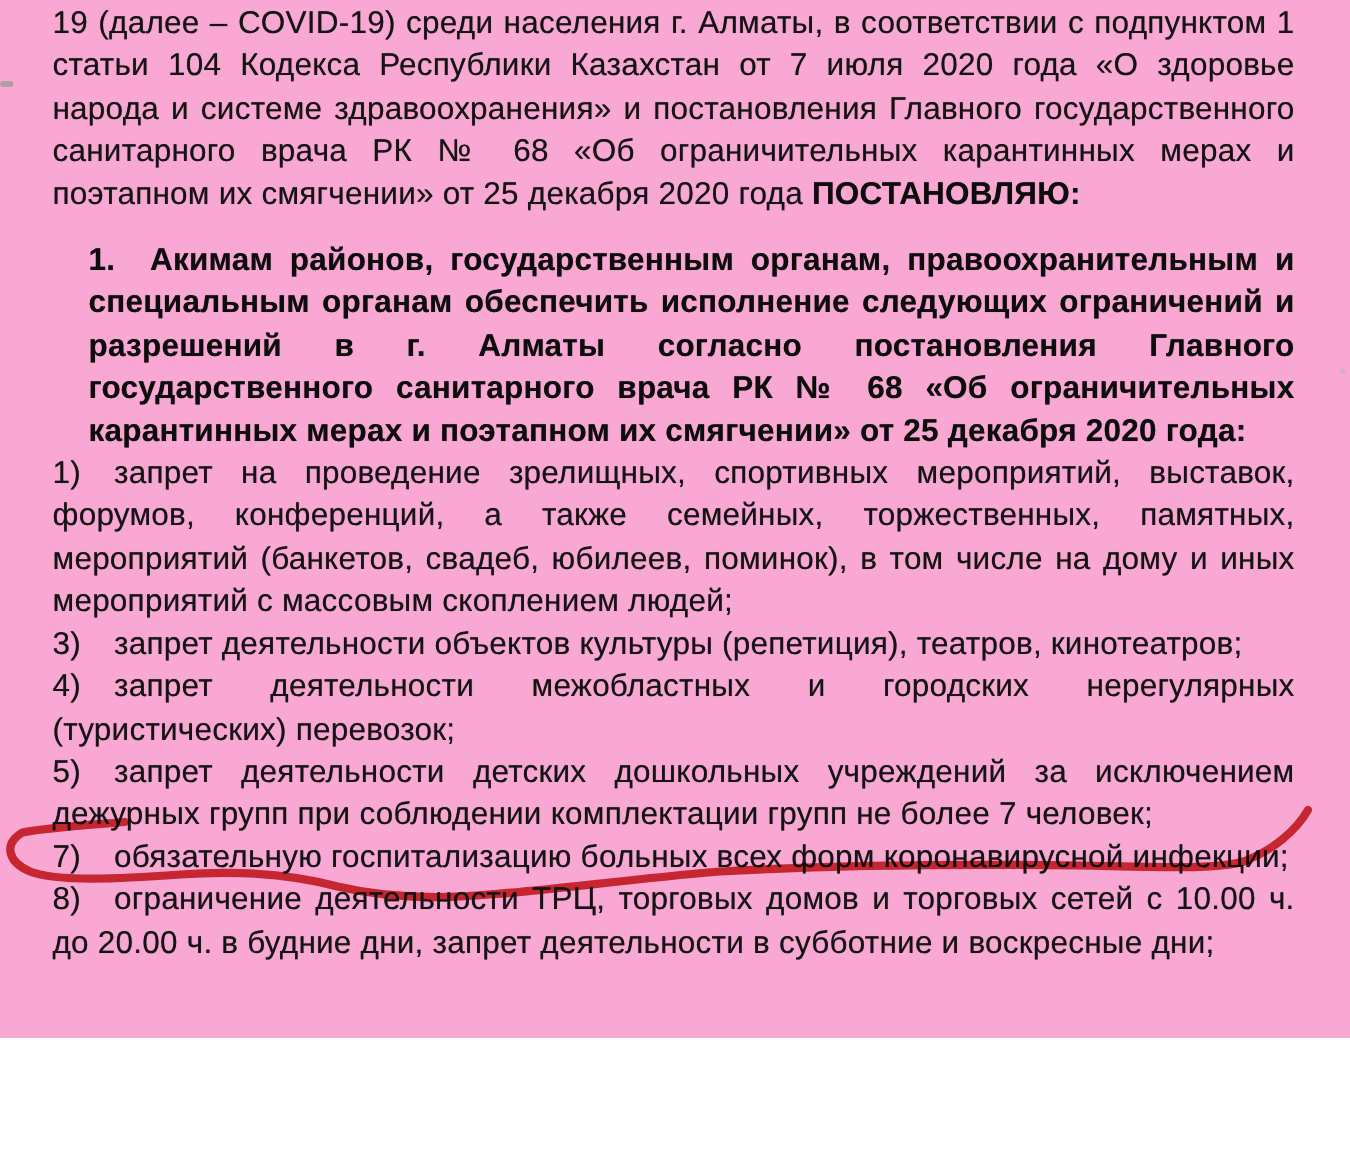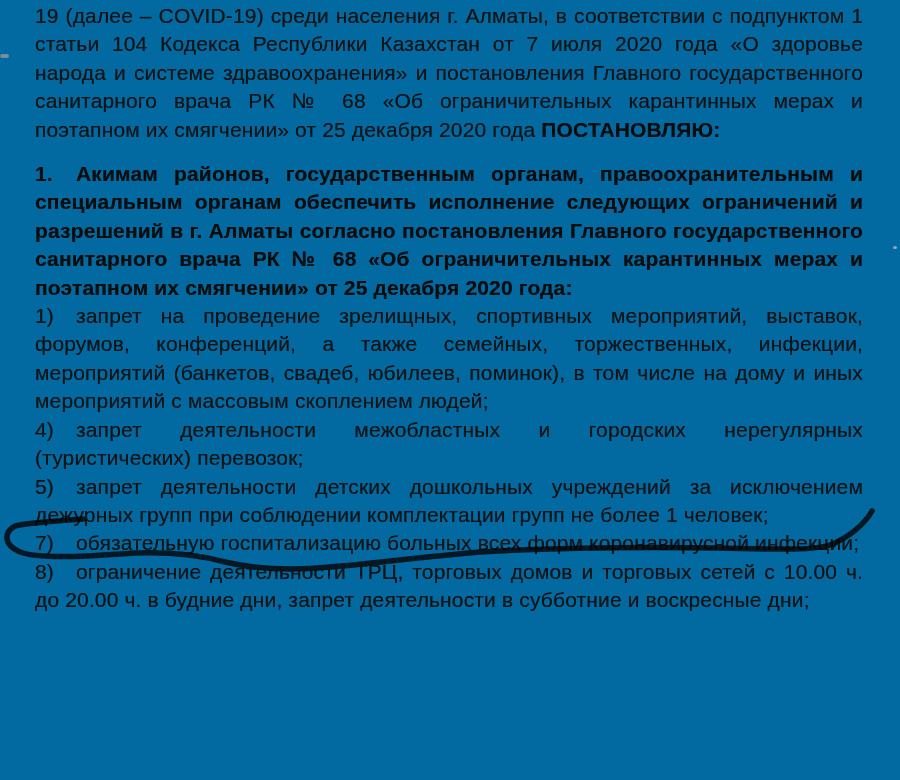--- a/index.html
+++ b/index.html
@@ -3,38 +3,38 @@
 <meta charset="utf-8">
 <style>
   html, body { margin: 0; padding: 0; }
   body {
     width: 900px; height: 780px;
     background: #ffffff;
     font-family: "Liberation Sans", "DejaVu Sans", sans-serif;
   }
   .page {
     position: relative;
-    width: 900px; height: 780px;
-    background: #0369a1;
+    width: 900px; height: 692px;
+    background: #f9a8d4;
     overflow: hidden;
   }
   .textblock {
     position: absolute;
     left: 35px; top: 2px;
     width: 828px;
     font-size: 21px;
     line-height: 28.4px;
     color: #141414;
     text-align: justify;
     letter-spacing: 0.15px;
     text-shadow: 0 0 0.5px rgba(0,0,0,0.55);
   }
   .textblock p { margin: 0; }
   p.intro { margin-bottom: 16px; }
-  p.clause { font-weight: 700; color: #0d0d0d; }
+  p.clause { font-weight: 700; color: #0d0d0d; margin-left: 24px; }
   .bold { font-weight: 700; color: #0d0d0d; }
   .num {
     display: inline-block;
     width: 41px;
   }
   .item { position: relative; }
   
   .red-annotation {
     position: absolute;
     left: -35px; top: -22px;
@@ -67,27 +67,28 @@
 
   <div class="edge-dash-left"></div>
   <div class="edge-speck-right"></div>
 
   <div class="textblock">
 
     <p class="intro"><span>19 (далее – COVID-19) среди населения г. Алматы, в соответствии с подпунктом 1 статьи 104 Кодекса Республики Казахстан от 7 июля 2020 года «О здоровье народа и системе здравоохранения» и постановления Главного государственного санитарного врача РК № 68 «Об ограничительных карантинных мерах и поэтапном их смягчении» от 25 декабря 2020 года </span><span class="bold">ПОСТАНОВЛЯЮ:</span></p>
 
     <p class="clause"><span class="num">1.</span><span>Акимам районов, государственным органам, правоохранительным и специальным органам обеспечить исполнение следующих ограничений и разрешений в г. Алматы согласно постановления Главного государственного санитарного врача РК № 68 «Об ограничительных карантинных мерах и поэтапном их смягчении» от 25 декабря 2020 года:</span></p>
 
-    <p class="item"><span class="num">1)</span><span>запрет на проведение зрелищных, спортивных мероприятий, выставок, форумов, конференций, а также семейных, торжественных, инфекции, мероприятий (банкетов, свадеб, юбилеев, поминок), в том числе на дому и иных мероприятий с массовым скоплением людей;</span></p>
+    <p class="item"><span class="num">1)</span><span>запрет на проведение зрелищных, спортивных мероприятий, выставок, форумов, конференций, а также семейных, торжественных, памятных, мероприятий (банкетов, свадеб, юбилеев, поминок), в том числе на дому и иных мероприятий с массовым скоплением людей;</span></p>
 
 
+    <p class="item"><span class="num">3)</span><span>запрет деятельности объектов культуры (репетиция), театров, кинотеатров;</span></p>
 
     <p class="item"><span class="num">4)</span><span>запрет деятельности межобластных и городских нерегулярных (туристических) перевозок;</span></p>
 
-    <p class="item"><span class="num">5)</span><span>запрет деятельности детских дошкольных учреждений за исключением дежурных групп при соблюдении комплектации групп не более 1 человек;</span></p>
+    <p class="item"><span class="num">5)</span><span>запрет деятельности детских дошкольных учреждений за исключением дежурных групп при соблюдении комплектации групп не более 7 человек;</span></p>
 
 
     <p class="item">
       <svg class="red-annotation" viewBox="0 0 890 74">
         <path d="M 83 12
                  C 58 14, 28 16, 15 19
                  C 3 26, 4 38, 20 45
                  C 38 52, 80 50, 120 47
                  C 160 44, 195 47, 225 55
                  C 255 62, 290 64, 330 60

